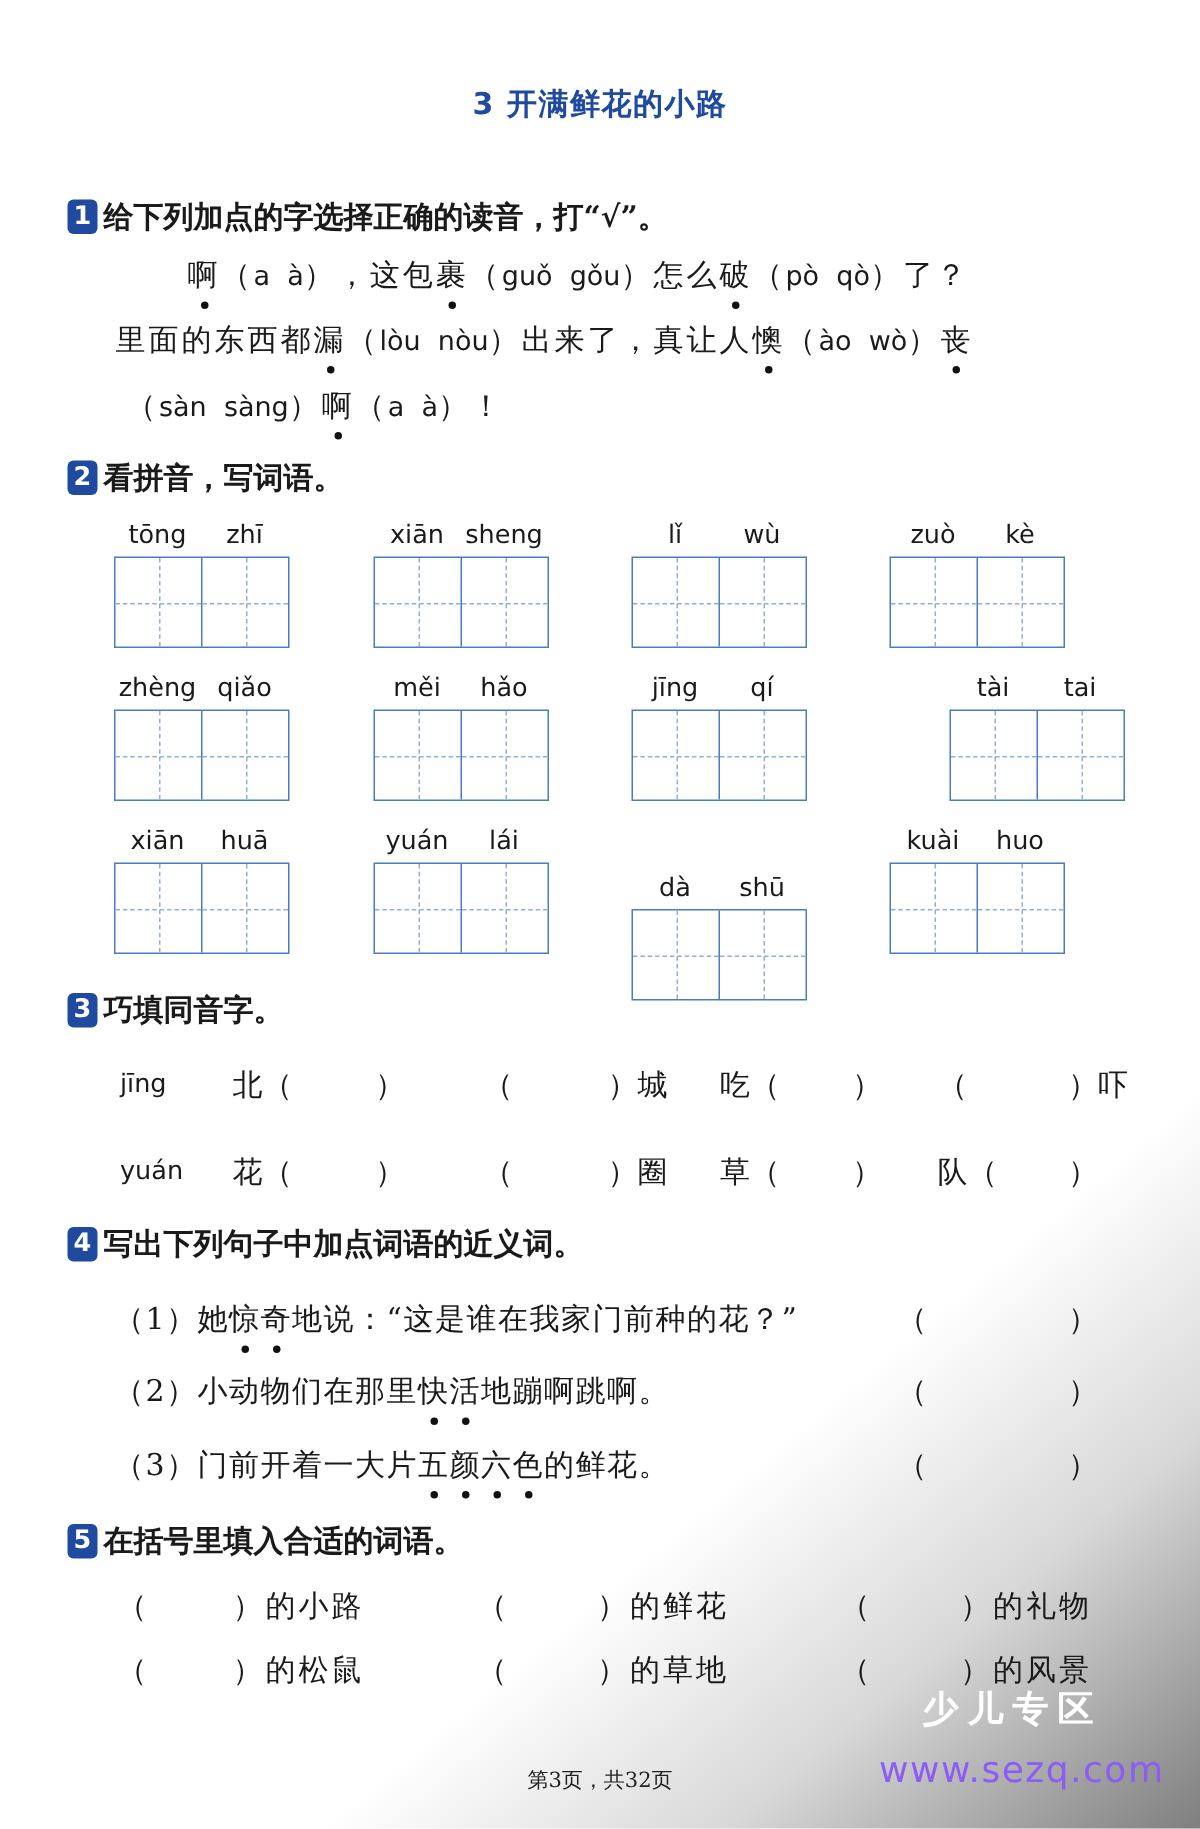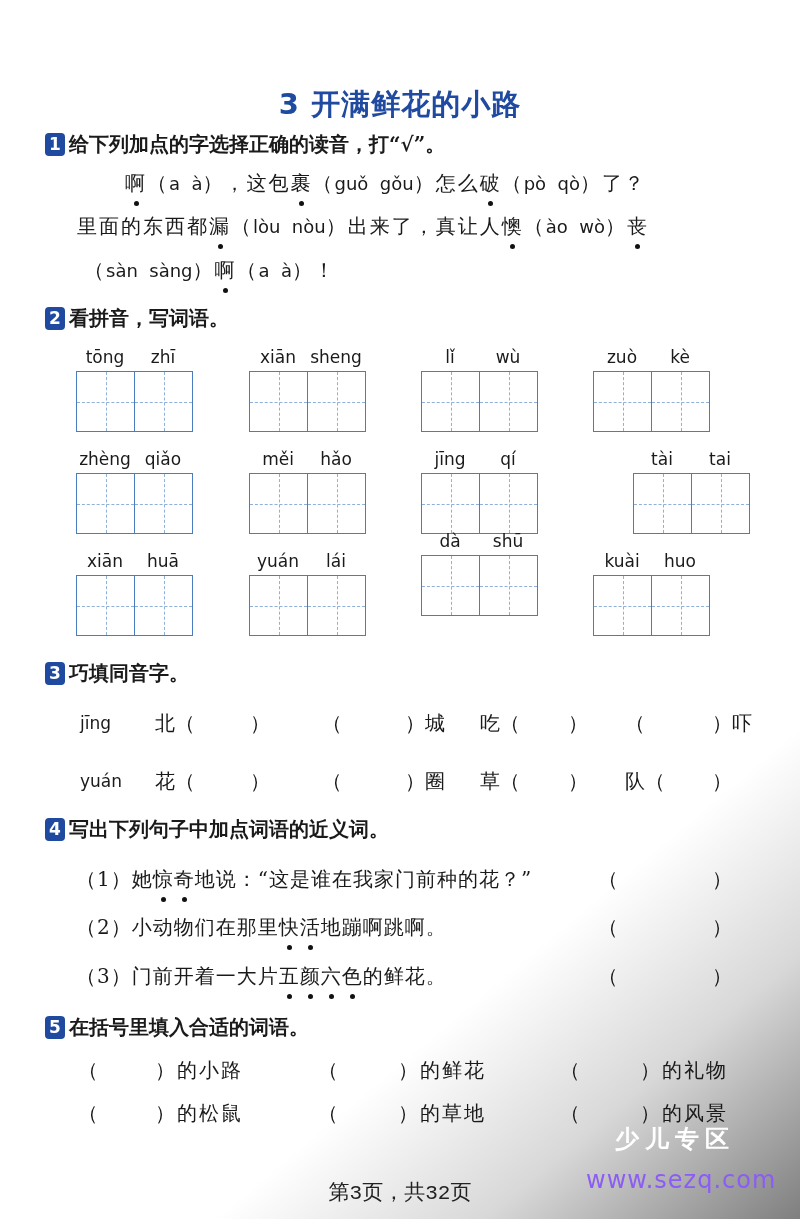--- a/index.html
+++ b/index.html
@@ -8,22 +8,22 @@
     font-family:"DejaVu Serif", serif; color:#1a1a1a;
     background:#ffffff;
   }
   .bg-shade {
     position:absolute; left:0; top:0; width:800px; height:1219px;
     background: linear-gradient(140deg, rgba(255,255,255,0) 0%, rgba(255,255,255,0) 74%, rgba(190,190,190,0.6) 86%, rgba(120,120,120,0.95) 100%);
     pointer-events:none;
   }
   .abs { position:absolute; white-space:nowrap; }
   .title {
-    left:0; width:800px; top:85px; text-align:center;
-    font-family:"DejaVu Sans", sans-serif; font-weight:bold; font-size:29px; color:#1f4aa0;
+    left:0; width:800px; top:56px; text-align:center;
+    font-family:"DejaVu Sans", sans-serif; font-weight:bold; font-size:20px; color:#1f4aa0;
     letter-spacing:1px;
   }
   .q-head { left:45px; font-size:20px; font-weight:bold; display:flex; align-items:center; }
   .badge {
     display:inline-block; width:20px; height:23px; background:#1f4aa0; color:#fff;
     border-radius:4px; font-family:"DejaVu Sans", sans-serif; font-size:17px; font-weight:bold;
     text-align:center; line-height:23px; margin-right:4px;
   }
   .line { font-size:20px; letter-spacing:2px; }
   .py { font-family:"DejaVu Sans", sans-serif; font-size:18px; letter-spacing:0; }
@@ -37,21 +37,21 @@
   .grid-py span { width:58px; text-align:center; }
   .tianzige { display:flex; width:117px; height:61px; border:1.5px solid #4a7cc0; box-sizing:border-box; }
   .cell { flex:1; position:relative; }
   .cell + .cell { border-left:1.5px solid #4a7cc0; }
   .cell::before { content:""; position:absolute; left:50%; top:0; bottom:0; border-left:1px dashed #8fb0d8; }
   .cell::after { content:""; position:absolute; top:50%; left:0; right:0; border-top:1px dashed #8fb0d8; }
   .s3-py { font-family:"DejaVu Sans", sans-serif; font-size:17px; }
   .paren { position:absolute; font-size:20px; }
   .wm-cn { font-family:"DejaVu Sans", sans-serif; font-weight:bold; font-size:24px; color:#ffffff; letter-spacing:6px; }
   .wm-url { font-family:"DejaVu Sans", sans-serif; font-size:24px; color:#8b5cf6; letter-spacing:1px; }
-  .footer { font-size:21px; color:#222;font-family:Liberation Mono, monospace; }
+  .footer { font-size:14px; color:#222; }
 </style>
 </head>
 <body>
 
 <div class="bg-shade"></div>
 
 <div class="abs title">3  开满鲜花的小路</div>
 
 <div class="abs q-head" style="top:131px;">
   <span class="badge">1</span>
@@ -161,21 +161,21 @@
     <div class="grid-item" style="left: 249px; top: 551px;">
       <div class="grid-py">
         <span>yuán</span>
         <span>lái</span>
       </div>
       <div class="tianzige">
         <div class="cell"></div>
         <div class="cell"></div>
       </div>
     </div>
-    <div class="grid-item" style="left: 421px; top: 531px;">
+    <div class="grid-item" style="left: 421px; top: 582px;">
       <div class="grid-py">
         <span>dà</span>
         <span>shū</span>
       </div>
       <div class="tianzige">
         <div class="cell"></div>
         <div class="cell"></div>
       </div>
     </div>
     <div class="grid-item" style="left: 593px; top: 551px;">

